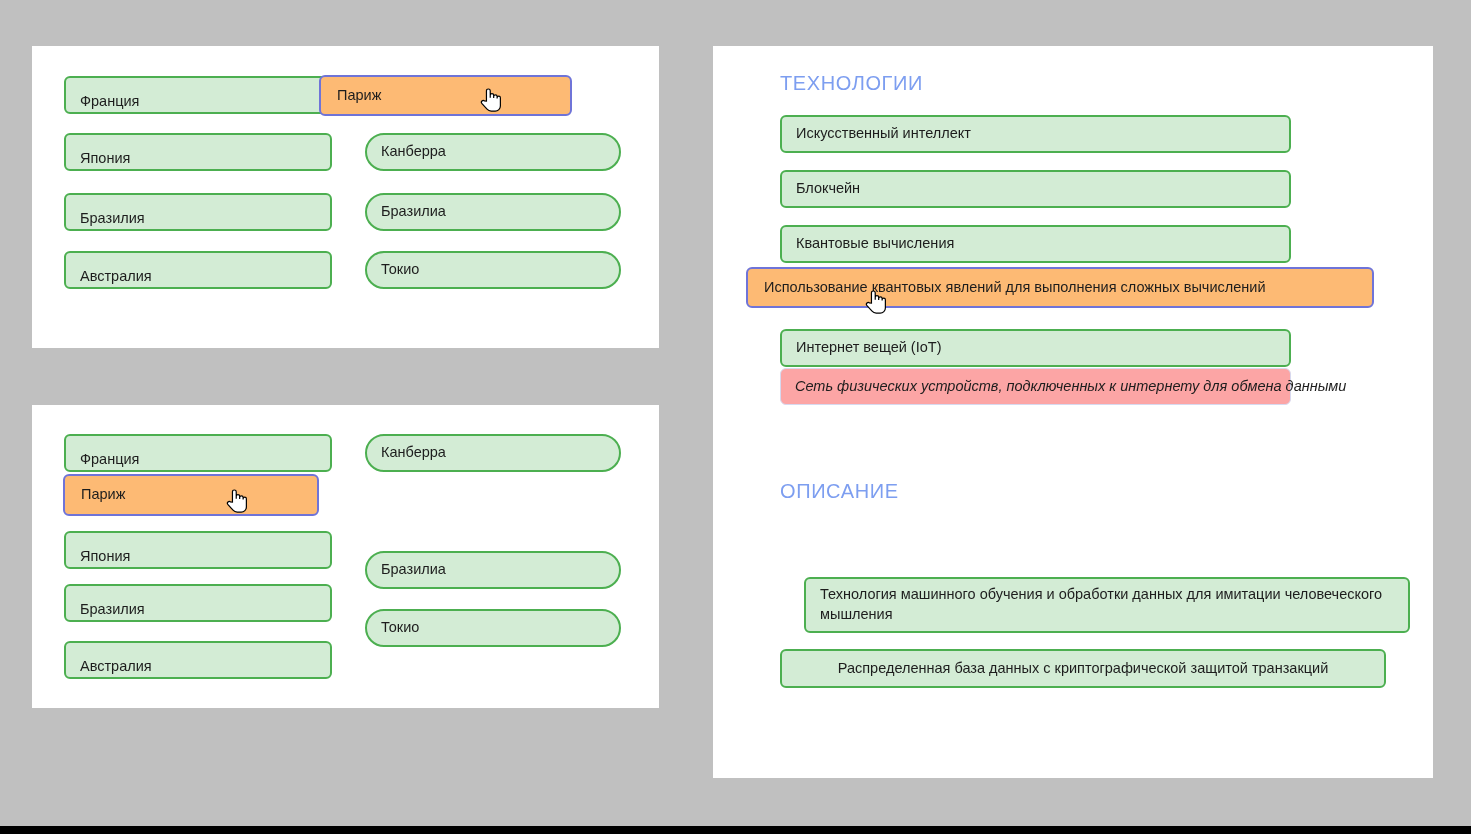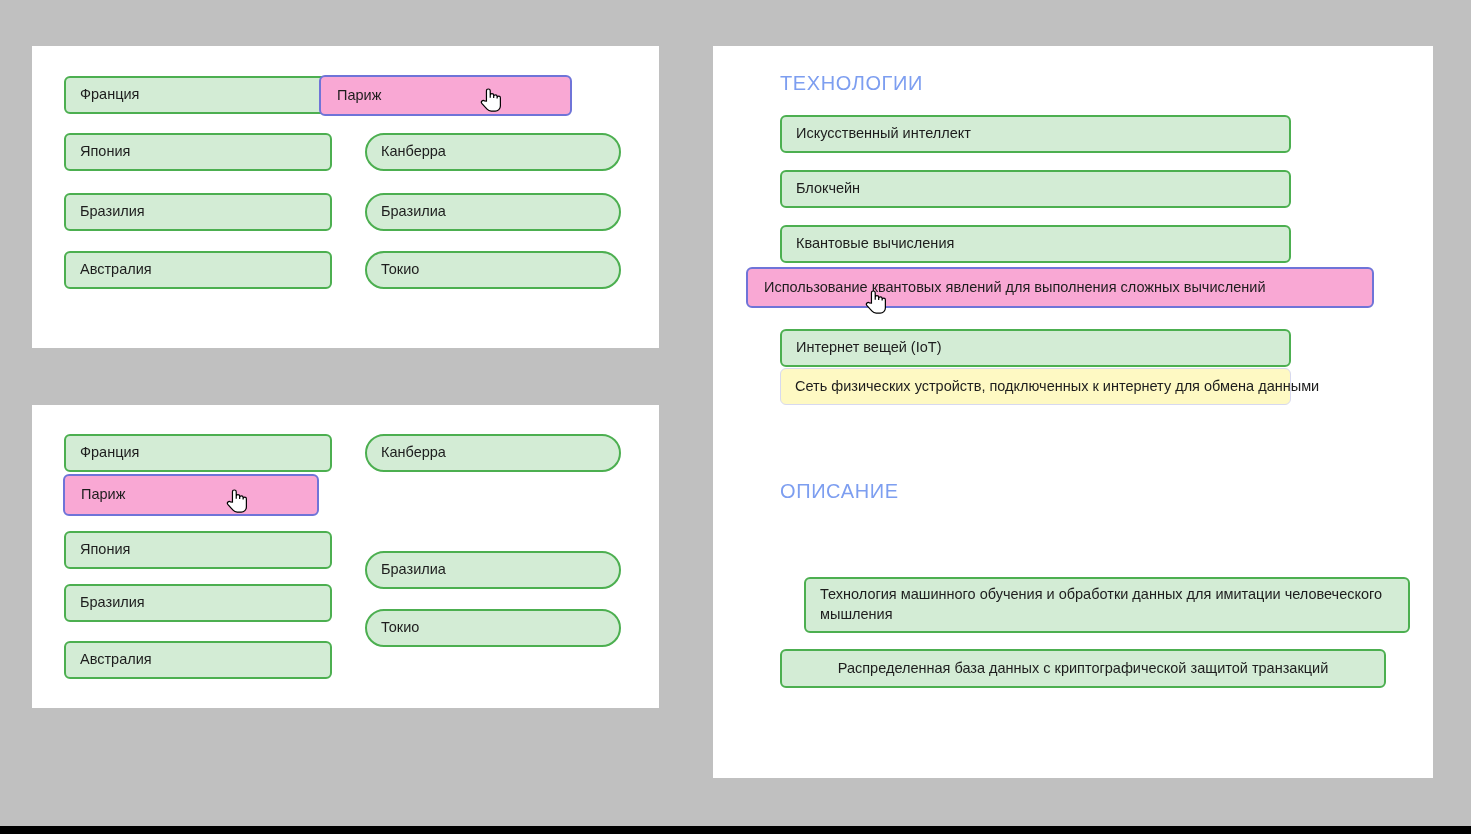--- a/index.html
+++ b/index.html
@@ -43,31 +43,32 @@
     padding: 0 14px;
     white-space: nowrap;
   }
   .chip.multiline { white-space: normal; }
 
   .chip.green {
     background: #d3ecd5;
     border: 2px solid #4caf50;
   }
   .chip.selected {
-    background: #f9a8d4;
+    background: #fdba74;
     border: 2px solid #6f74d8;
     padding-left: 16px;
   }
   .chip.ghost {
-    background: #fef9c3;
+    background: #fca5a5;
     border: 1px solid #d7d9ef;
+    font-style: italic;
   }
 
   
-  .col-left  { left: 32px;  width: 268px; }
+  .col-left  { left: 32px;  width: 268px; align-items: flex-end; }
   .col-right { left: 333px; width: 256px; border-radius: 19px; }
 
   
   .section-title {
     position: absolute;
     font-size: 20px;
     letter-spacing: 0.6px;
     color: #7d9ef0;
     font-weight: 400;
   }

